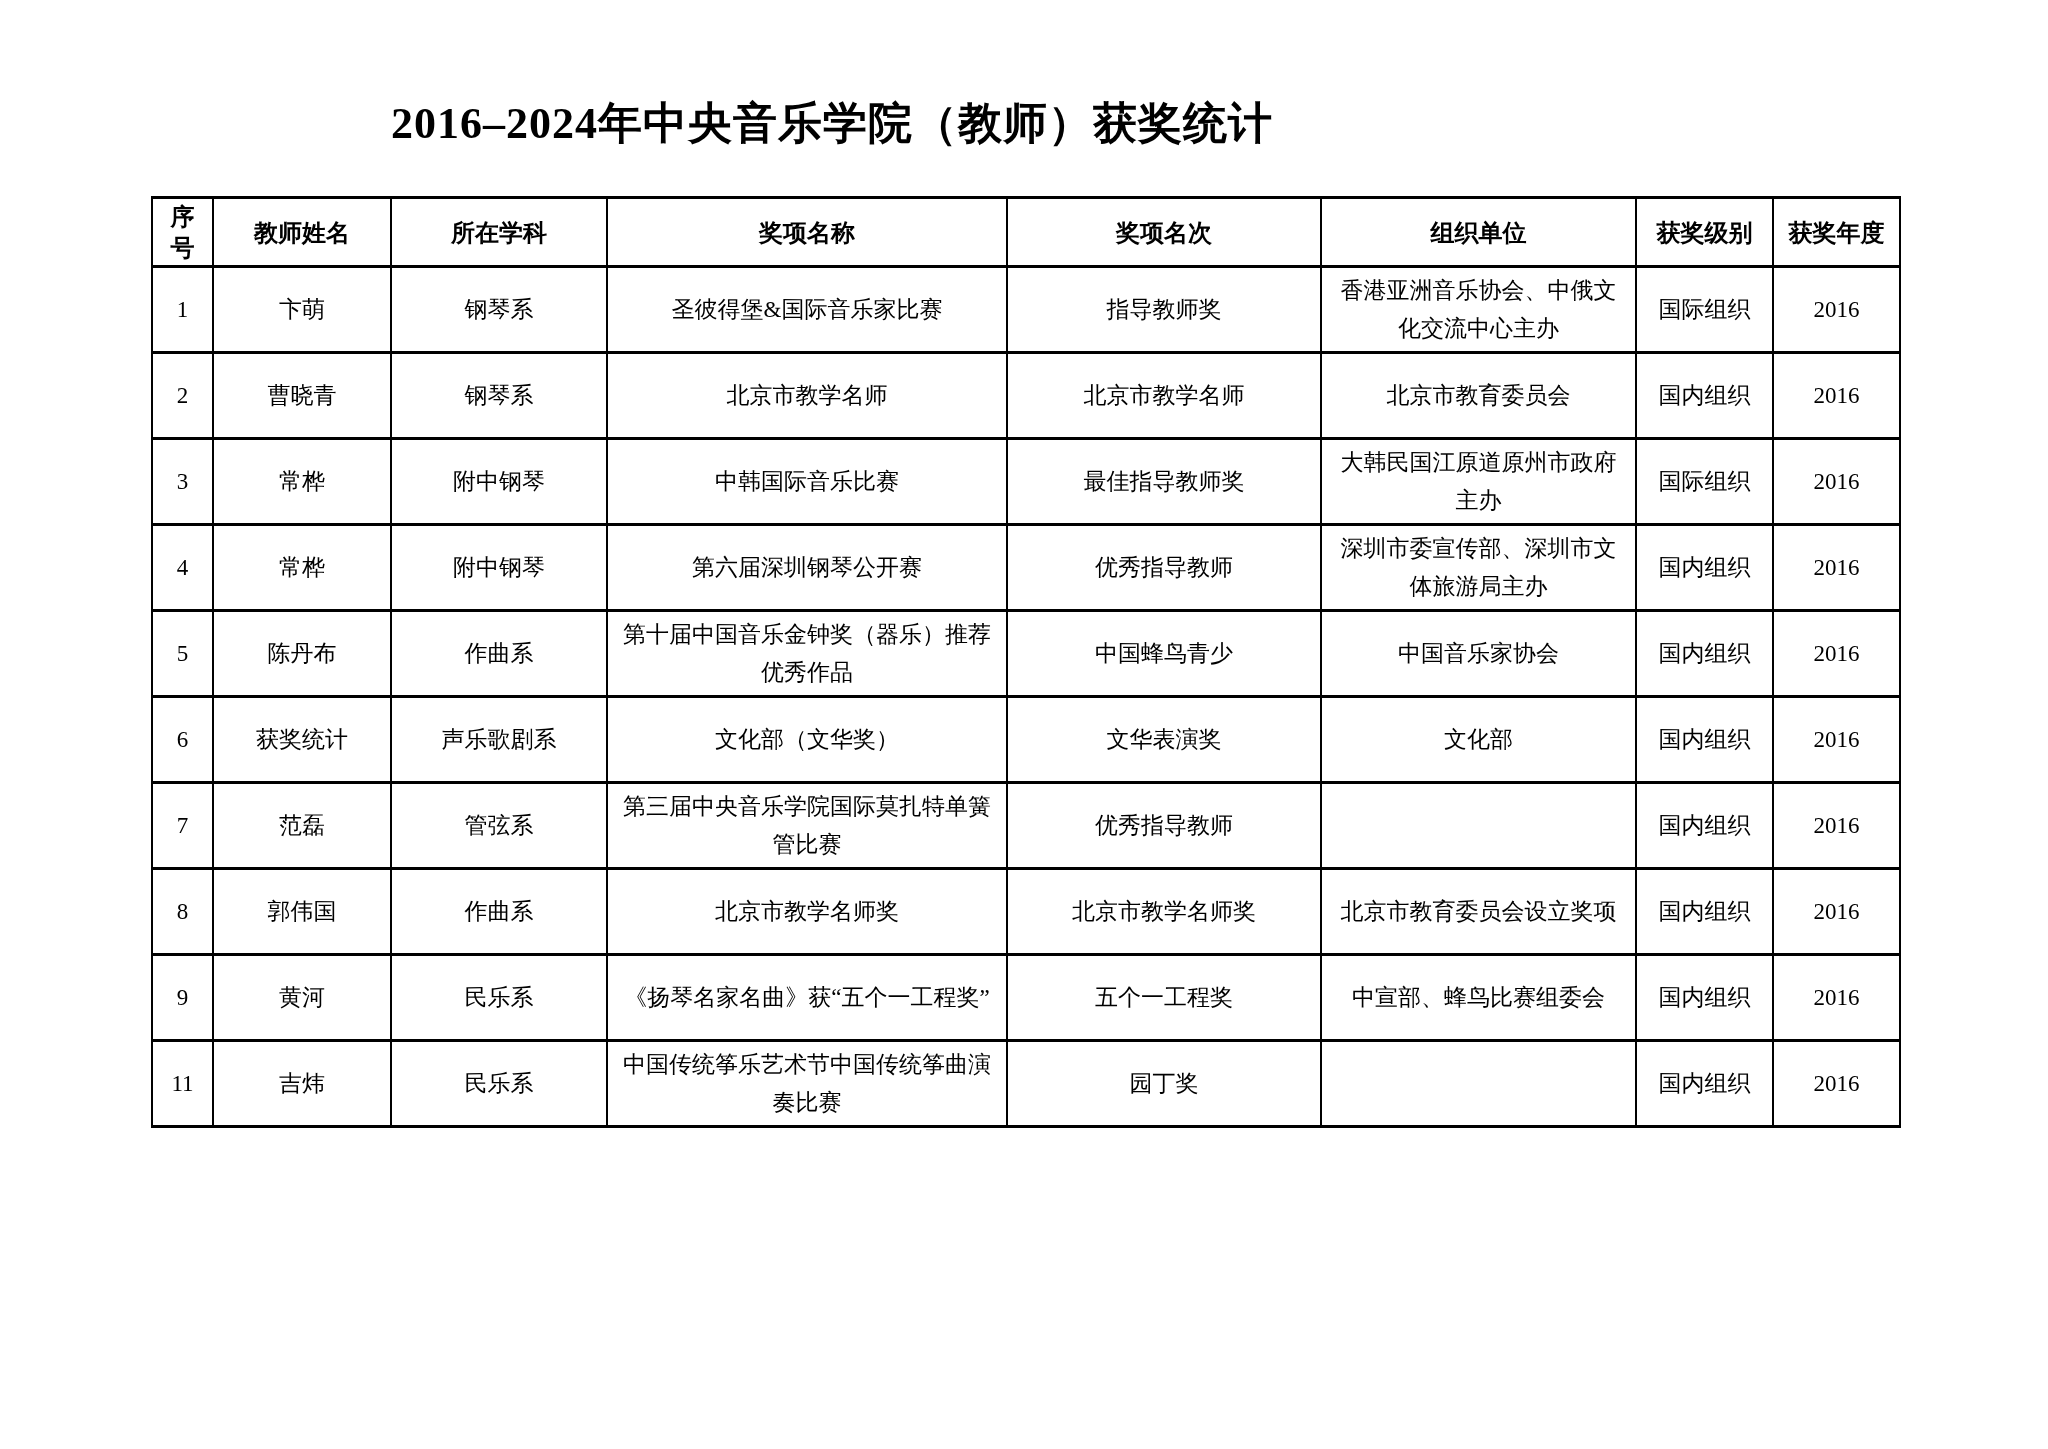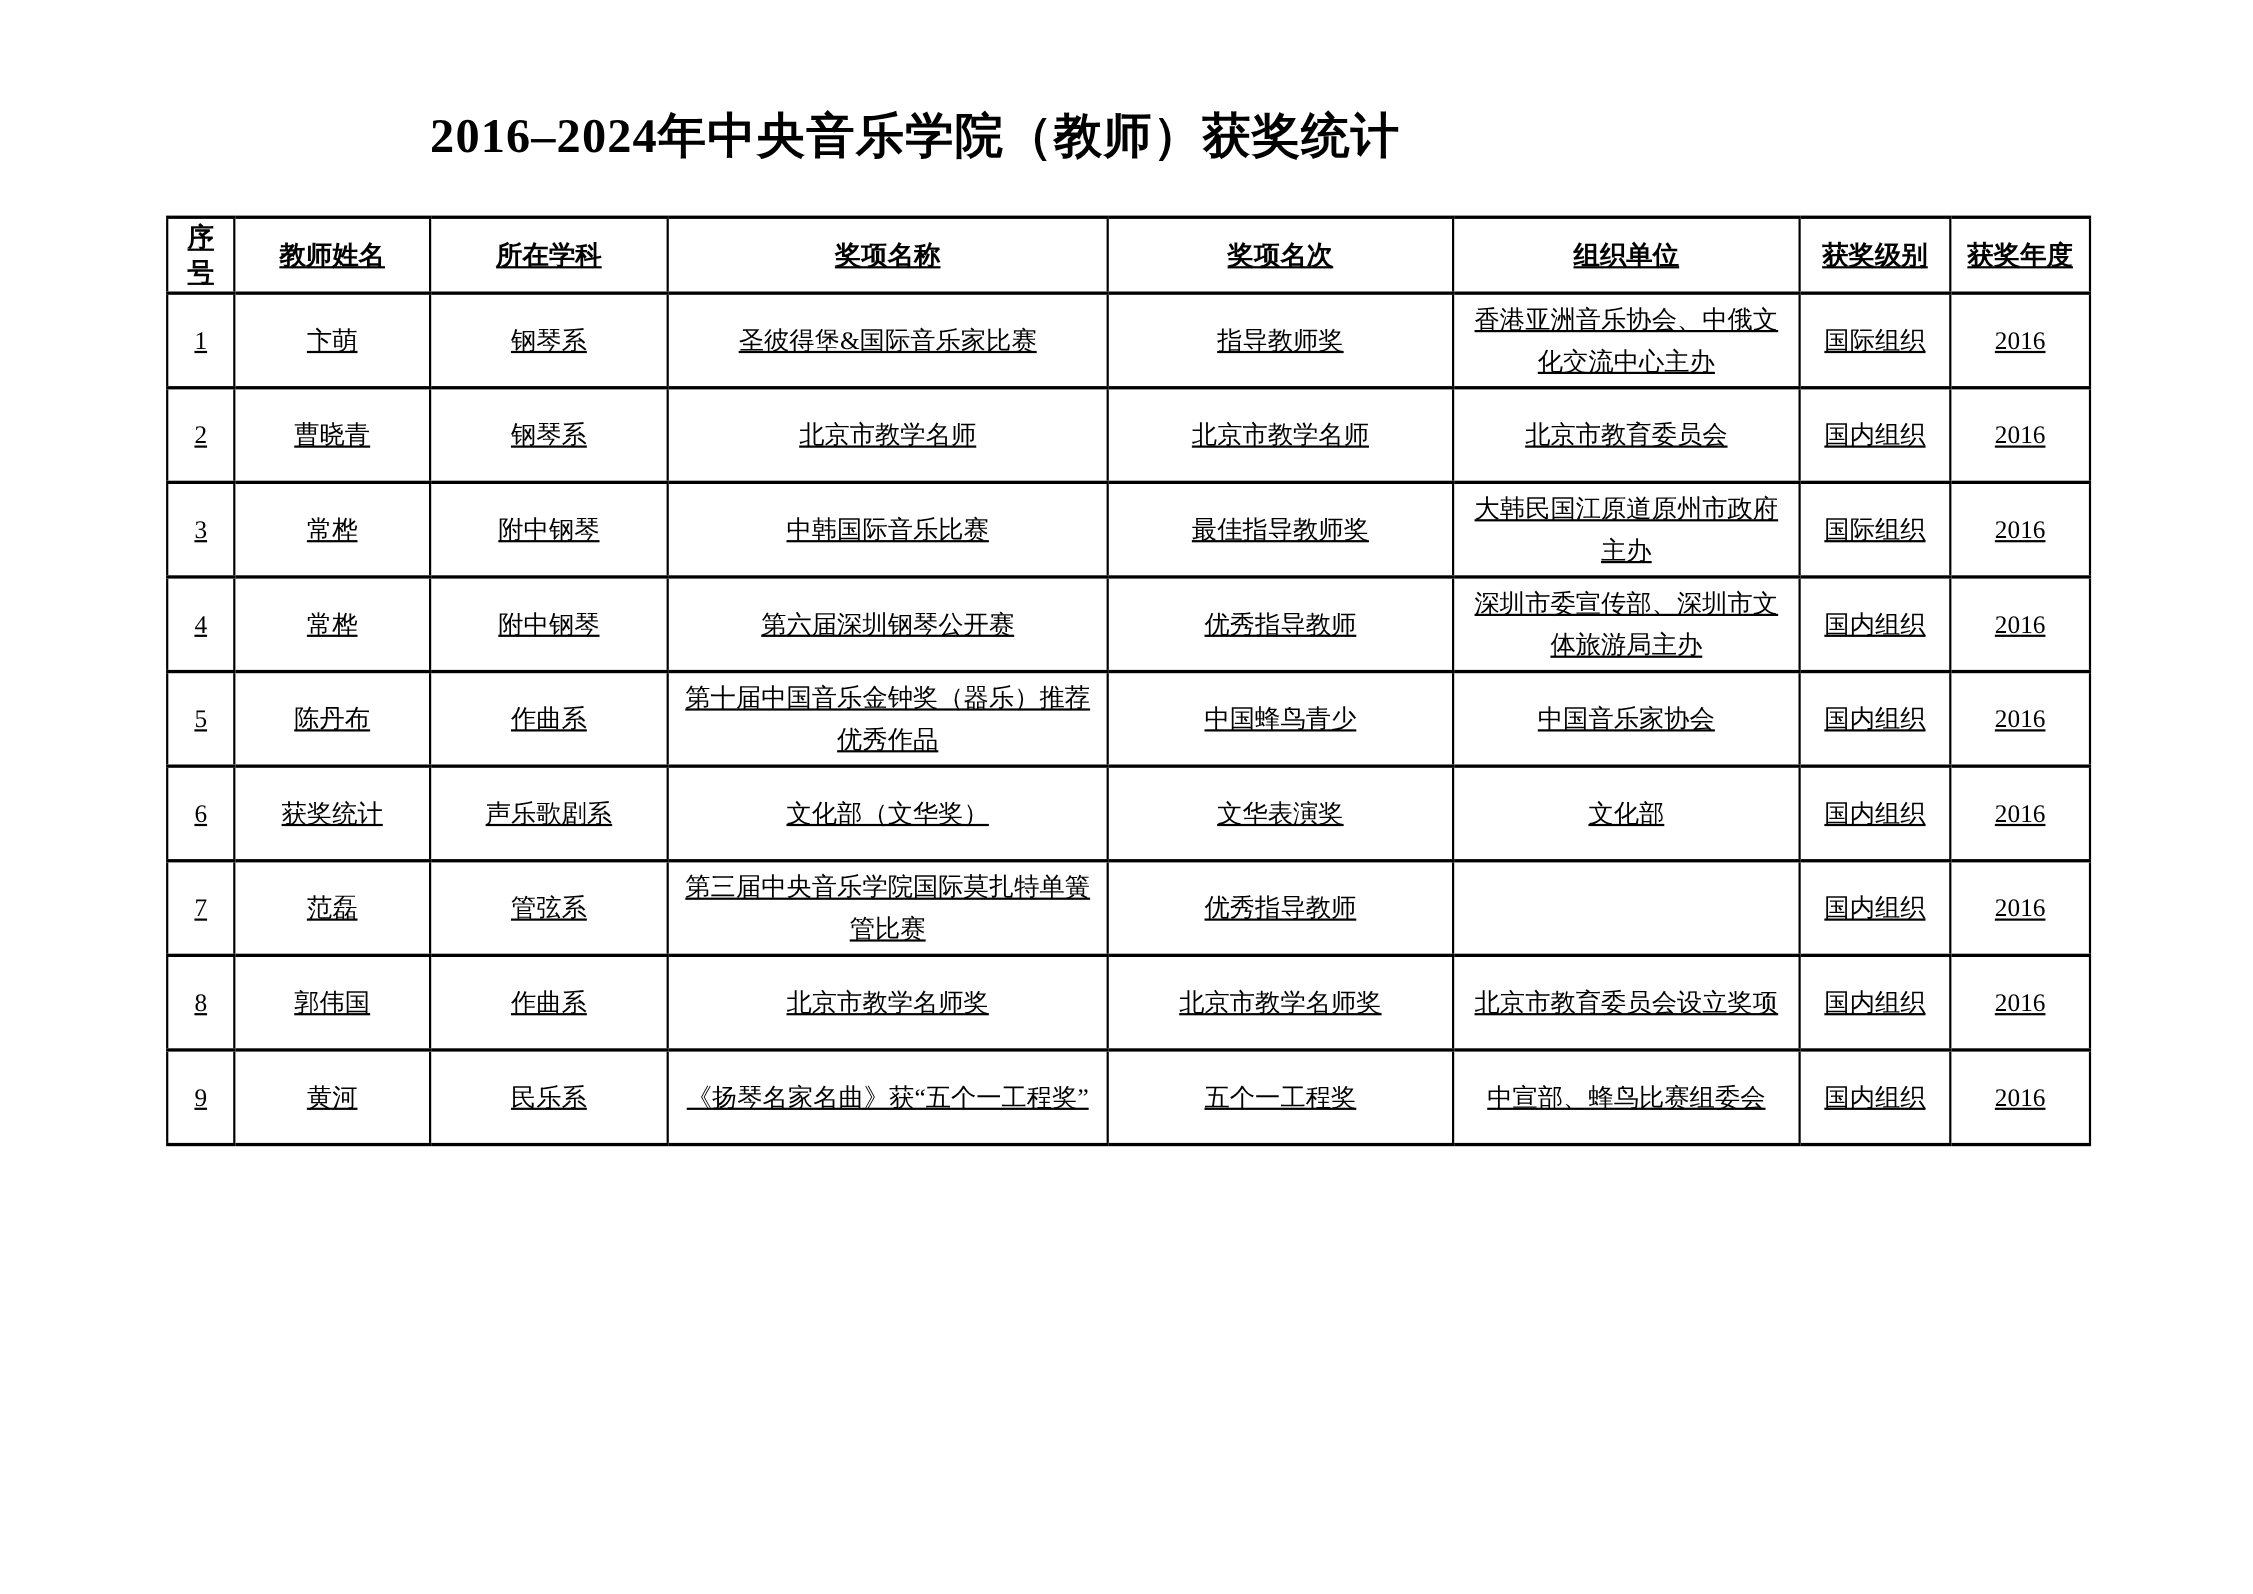--- a/index.html
+++ b/index.html
@@ -27,21 +27,20 @@
     letter-spacing: 1px;
     font-family: "Liberation Serif", "DejaVu Serif", serif;
   }
   table.awards-table {
     position: absolute;
     left: 151px;
     top: 196px;
     width: 1748px;
     border-collapse: collapse;
     table-layout: fixed;
-    text-decoration: underline;
   }
   .awards-table th,
   .awards-table td {
     border-left: 2px solid #000;
     border-right: 2px solid #000;
     border-top: 3px solid #000;
     border-bottom: 3px solid #000;
     text-align: center;
     vertical-align: middle;
     padding: 2px 8px;
@@ -185,14 +184,24 @@
       <tr>
         <td>9</td>
         <td>黄河</td>
         <td>民乐系</td>
         <td>《扬琴名家名曲》获“五个一工程奖”</td>
         <td>五个一工程奖</td>
         <td>中宣部、蜂鸟比赛组委会</td>
         <td>国内组织</td>
         <td>2016</td>
       </tr>
+      <tr>
+        <td>11</td>
+        <td>吉炜</td>
+        <td>民乐系</td>
+        <td>中国传统筝乐艺术节中国传统筝曲演奏比赛</td>
+        <td>园丁奖</td>
+        <td></td>
+        <td>国内组织</td>
+        <td>2016</td>
+      </tr>
     </tbody>
 </table>
 
 </body></html>

